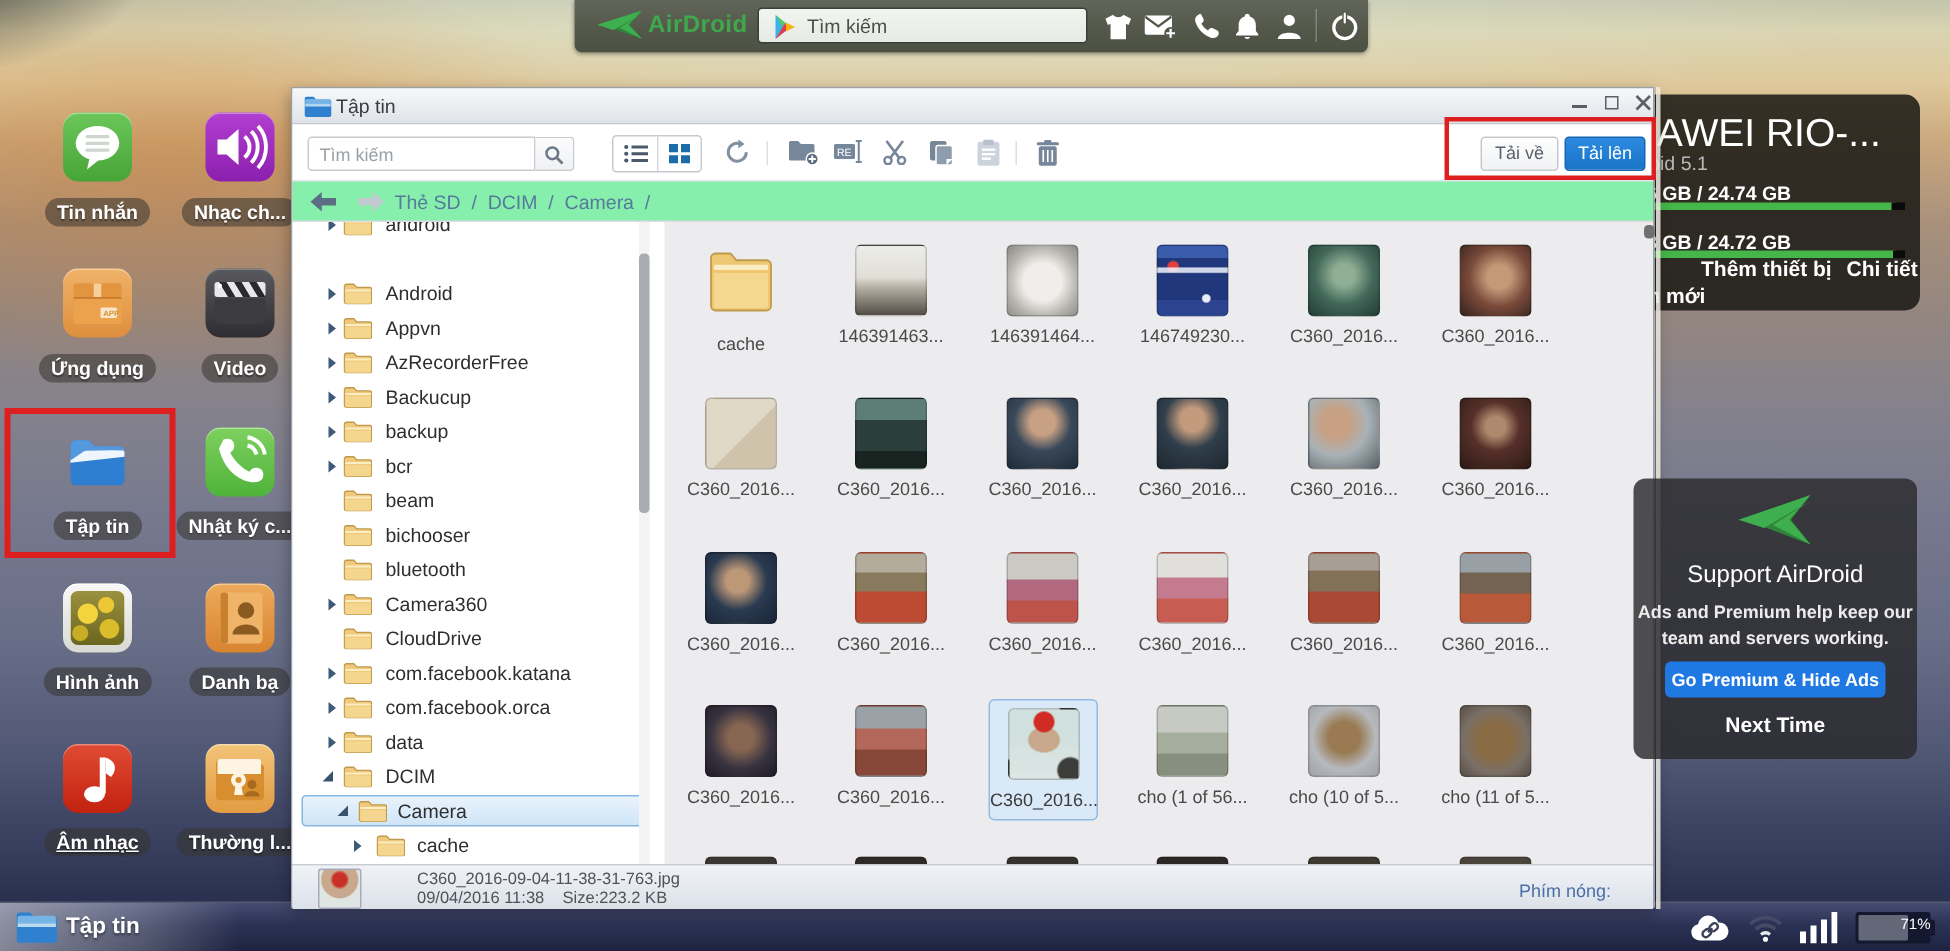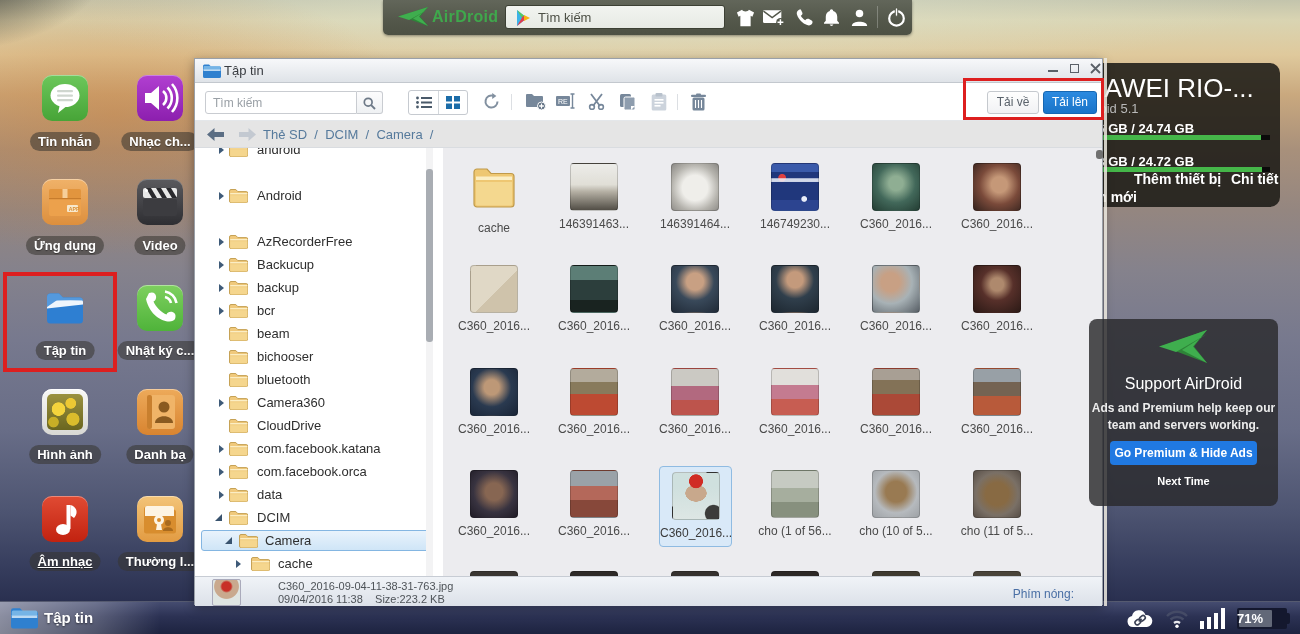--- a/index.html
+++ b/index.html
@@ -37,21 +37,21 @@
   background:rgba(28,26,22,0.87); border-radius:10px; overflow:hidden; color:#fff; }
 
 
 #win { position:absolute; z-index:10; left:194px; top:58px; width:909px; height:547px;
   background:#fff; border:1px solid #9aa0a8; box-shadow:0 3px 10px rgba(0,0,0,0.35); }
 #titlebar { position:absolute; left:0; top:0; width:100%; height:24px;
   background:linear-gradient(180deg,#f7f8fa,#dfe3e8); border-bottom:1px solid #c3c8ce; }
 #titlebar .t { position:absolute; left:29px; top:4px; font-size:13px; color:#3a3d42; }
 #toolbar { position:absolute; left:0; top:24px; width:100%; height:37px; background:#fff; }
 #crumbbar { position:absolute; left:0; top:61px; width:100%; height:28px;
-  background:#e5e5e5; border-top:1px solid #e4e7ea; border-bottom:1px solid #d9dce0;text-align:right; }
+  background:#86efac; border-top:1px solid #e4e7ea; border-bottom:1px solid #d9dce0;text-align:right; }
 #treepane { position:absolute; left:0; top:89px; width:248px; height:428px; background:#fff; overflow:hidden; }
 #gridpane { position:absolute; left:248px; top:89px; width:659px; height:428px; background:#ececef; overflow:hidden; }
 #statusbar { position:absolute; left:0; top:517px; width:100%; height:30px;
   background:linear-gradient(180deg,#f0f3f7,#dce1e9); border-top:1px solid #c7ccd4; }
 
 
 #t-search { position:absolute; left:10px; top:8px; width:152px; height:23px;
   border:1px solid #c9ccd1; border-radius:3px 0 0 3px; background:#fff; }
 #t-search .ph { position:absolute; left:7px; top:4px; font-size:12px; color:#9aa0a6; }
 #t-searchbtn { position:absolute; left:162px; top:8px; width:26px; height:23px;
@@ -100,38 +100,38 @@
 #sb-thumb { position:absolute; left:17px; top:2px; width:29px; height:27px; border:1px solid #aab; border-radius:2px;
   background:radial-gradient(circle at 50% 26%, #c83028 0 20%, #c9a98e 28% 52%, #dfe5e2 56%); }
 
 
 #adpanel { position:absolute; z-index:20; left:1089px; top:319px; width:189px; height:187px;
   background:rgba(42,42,44,0.82); border-radius:8px; color:#fff; text-align:center; }
 #adpanel .h { margin-top:56px; font-size:16px; }
 #adpanel .b { margin-top:7px; font-size:12px; line-height:17px; color:#ececec; font-weight:bold; }
 #adbtn { position:absolute; left:21px; top:122px; width:147px; height:24px; background:#2079e2;
   border-radius:4px; font-size:12px; font-weight:bold; line-height:24px; }
-#adpanel .nt { position:absolute; left:0; width:100%; top:156px; font-size:11px; font-weight:bold; }
+#adpanel .nt { position:absolute; left:0; width:100%; top:156px; font-size:14px; font-weight:bold; }
 
 
 #red1 { position:absolute; z-index:30; left:3px; top:272px; width:114px; height:100px; border:4px solid #dd1f1f; }
 #red2 { position:absolute; z-index:30; left:963px; top:78px; width:141px; height:42px; border:3px solid #dd1f1f; }
 
 
 #taskbar { position:absolute; z-index:1; left:0; top:601px; width:1300px; height:33px;
   background:linear-gradient(180deg,#454c70 0%,#2c3254 45%,#1d2340 100%);
   border-top:1px solid rgba(255,255,255,0.25); }
 #taskitem { position:absolute; left:0; top:0; width:160px; height:33px;
   background:linear-gradient(90deg, rgba(255,255,255,0.45), rgba(255,255,255,0.22) 60%, rgba(255,255,255,0) 100%); }
 #taskitem .t { position:absolute; left:44px; top:7px; color:#fff; font-weight:bold; font-size:15px;
   text-shadow:0 1px 2px rgba(0,0,0,0.5); }
 #batt { position:absolute; left:1237px; top:6px; width:50px; height:21px; background:#14182e;
   border-radius:2px; }
 #batt .fill { position:absolute; left:2px; top:2px; width:33px; height:17px; background:#626878; border-radius:1px; }
-#batt .tx { position:absolute; width:100%; text-align:left; top:3px; color:#fff; font-weight:bold; font-size:13px; }
+#batt .tx { position:absolute; width:100%; text-align:right; top:3px; color:#fff; font-weight:normal; font-size:10px; }
 #batt .nub { position:absolute; left:50px; top:5px; width:3px; height:11px; background:#14182e; border-radius:0 2px 2px 0; }
 </style>
 </head>
 <body>
 
 <div id="devpanel">
   <div style="position:absolute;left:8px;top:10px;font-size:26px;color:#fff;white-space:nowrap;">HUAWEI RIO-...</div>
   <div style="position:absolute;left:13px;top:38px;font-size:13px;color:#b9b9b9;white-space:nowrap;">Android 5.1</div>
   <div style="position:absolute;left:13px;top:58px;font-size:13px;font-weight:bold;white-space:nowrap;">18.86 GB / 24.74 GB</div>
   <div style="position:absolute;left:-20px;top:72px;width:226px;height:5px;background:#45b649;border-radius:3px;"></div>
@@ -408,20 +408,27 @@
         </svg>
         <div class="tx" style="left:62px;">android</div>
       </div>
     <div class="trow" style="top:36px;">
         <div class="tarr" style="left:24px;"></div>
         <svg style="position:absolute;left:34px;top:4px;" width="19" height="15">
           <use href="#fo"></use>
         </svg>
         <div class="tx" style="left:62px;">Android</div>
       </div>
+    <div class="trow" style="top:59px;">
+        <div class="tarr" style="left:24px;"></div>
+        <svg style="position:absolute;left:34px;top:4px;" width="19" height="15">
+          <use href="#fo"></use>
+        </svg>
+        <div class="tx" style="left:62px;">Appvn</div>
+      </div>
     <div class="trow" style="top:82px;">
         <div class="tarr" style="left:24px;"></div>
         <svg style="position:absolute;left:34px;top:4px;" width="19" height="15">
           <use href="#fo"></use>
         </svg>
         <div class="tx" style="left:62px;">AzRecorderFree</div>
       </div>
     <div class="trow" style="top:105px;">
         <div class="tarr" style="left:24px;"></div>
         <svg style="position:absolute;left:34px;top:4px;" width="19" height="15">

